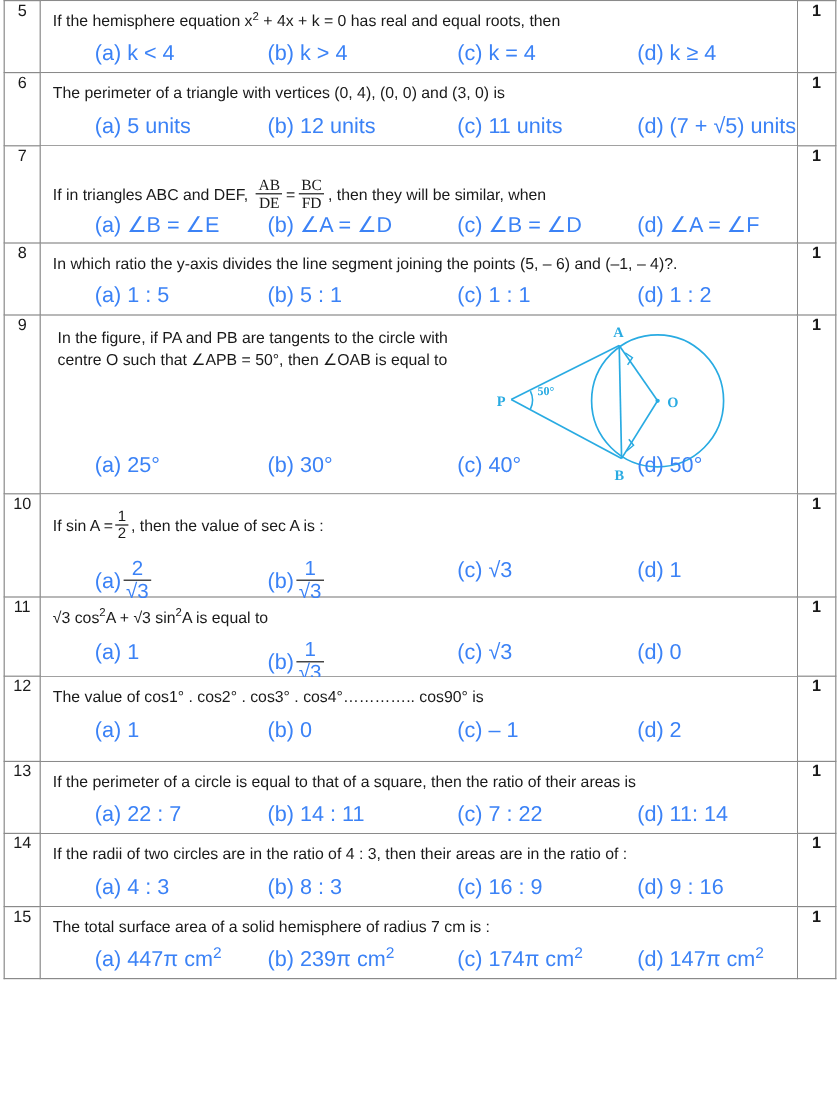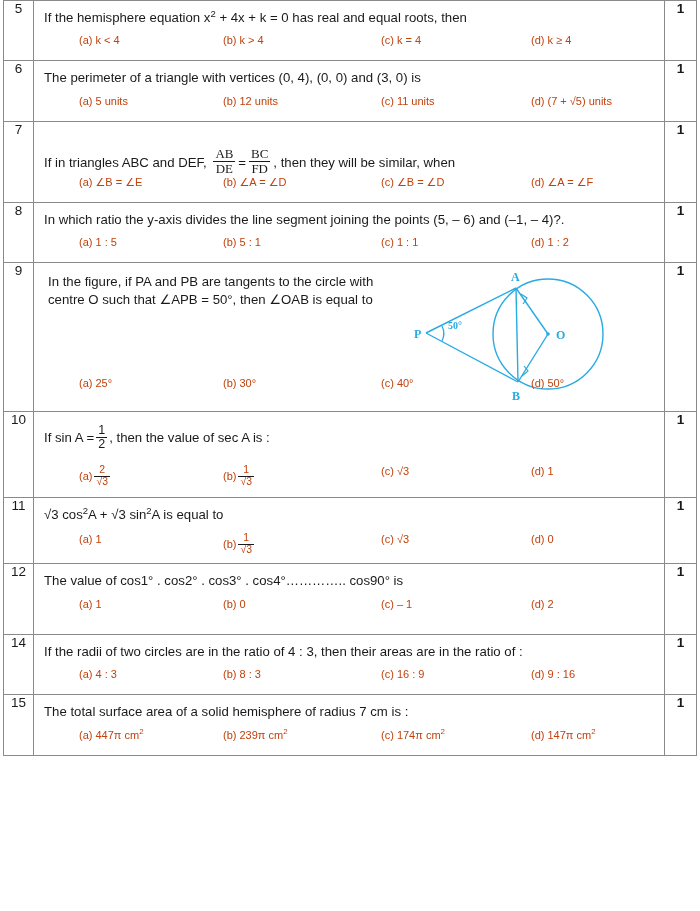--- a/index.html
+++ b/index.html
@@ -64,22 +64,22 @@
     font-size: 13.2px;
     line-height: 1.32;
     padding: 8px 6px 0 10px;
     color: #1a1a1a;
   }
 
   .opts {
     position: relative;
     height: 26px;
     margin-top: 8px;
-    font-size: 11px;
-    color: #c2410c;
+    font-size: 18px;
+    color: #3b82f6;
   }
   .opt {
     position: absolute;
     top: 0;
     white-space: nowrap;
   }
   .opt.a { left: 45px; }
   .opt.b { left: 189px; }
   .opt.c { left: 347px; }
   .opt.d { left: 497px; }
@@ -277,20 +277,33 @@
             <span class="opt a">(a) 1</span>
             <span class="opt b">(b) 0</span>
             <span class="opt c">(c) – 1</span>
             <span class="opt d">(d) 2</span>
           </div>
           <div class="rowpad"></div>
         </td>
         <td class="mark">1</td>
       </tr>
 
+      <tr>
+        <td class="num">13</td>
+        <td class="body">
+          <div class="stem">If the perimeter of a circle is equal to that of a square, then the ratio of their areas is</div>
+          <div class="opts">
+            <span class="opt a">(a) 22 : 7</span>
+            <span class="opt b">(b) 14 : 11</span>
+            <span class="opt c">(c) 7 : 22</span>
+            <span class="opt d">(d) 11: 14</span>
+          </div>
+        </td>
+        <td class="mark">1</td>
+      </tr>
 
       <tr>
         <td class="num">14</td>
         <td class="body">
           <div class="stem">If the radii of two circles are in the ratio of 4 : 3, then their areas are in the ratio of :</div>
           <div class="opts">
             <span class="opt a">(a) 4 : 3</span>
             <span class="opt b">(b) 8 : 3</span>
             <span class="opt c">(c) 16 : 9</span>
             <span class="opt d">(d) 9 : 16</span>

